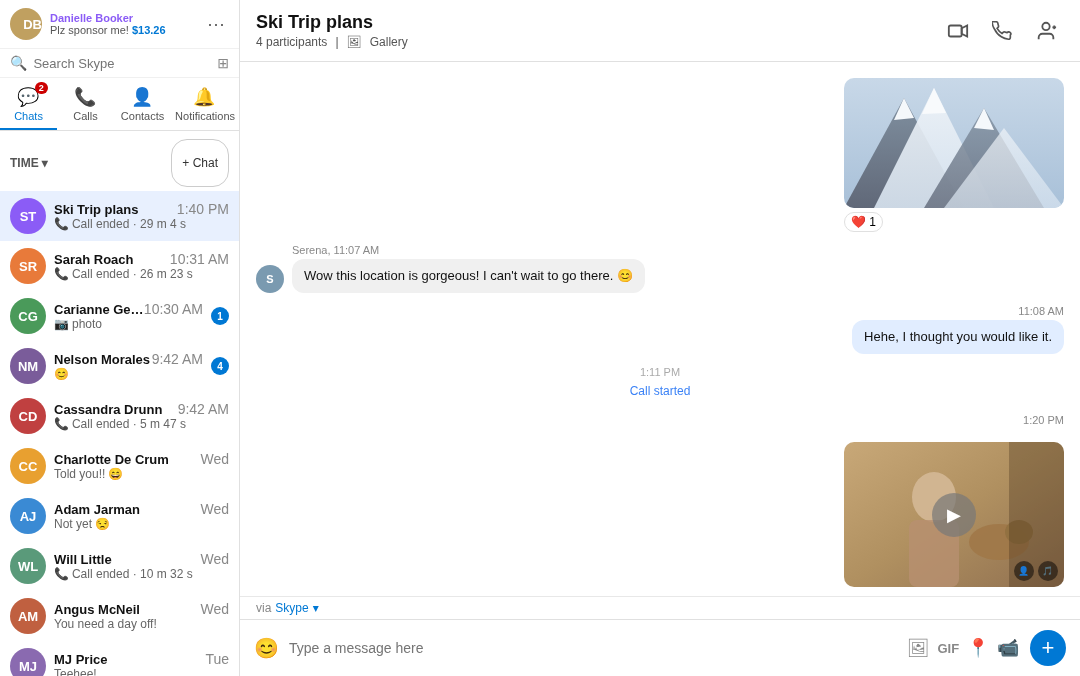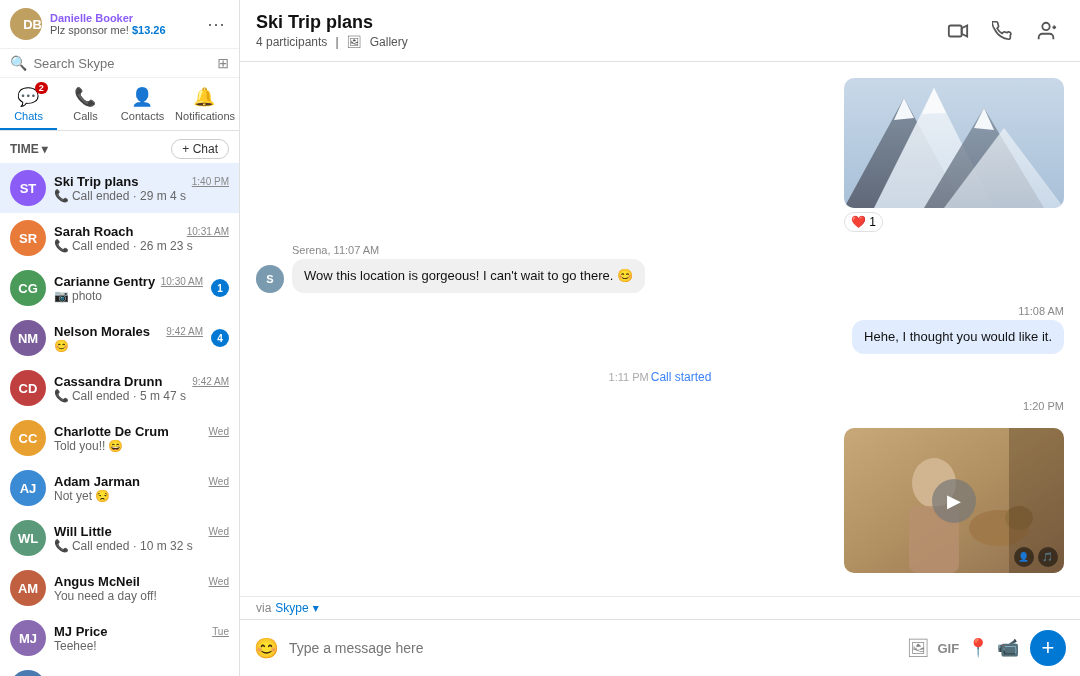--- a/index.html
+++ b/index.html
@@ -21,30 +21,30 @@
     .grid-icon { color: #888; font-size: 14px; cursor: pointer; }
 
     .nav-tabs { display: flex; border-bottom: 1px solid #e0e0e0; }
     .nav-tab { flex: 1; display: flex; flex-direction: column; align-items: center; padding: 8px 4px 6px; cursor: pointer; position: relative; font-size: 11px; color: #555; gap: 2px; }
     .nav-tab.active { color: #0078d4; border-bottom: 2px solid #0078d4; }
     .nav-tab-icon { font-size: 18px; position: relative; }
     .badge { position: absolute; top: -4px; right: -8px; background: #c00; color: #fff; border-radius: 10px; font-size: 9px; padding: 1px 4px; font-weight: 700; }
 
     .chat-list-header { display: flex; align-items: center; justify-content: space-between; padding: 8px 10px 4px; }
     .time-label { font-size: 12px; font-weight: 600; color: #555; display: flex; align-items: center; gap: 3px; cursor: pointer; }
-    .new-chat-btn { display: flex; align-items: center; gap: 4px; background: #fff; border: 1px solid #ccc; border-radius: 16px; padding: 2px 10px; font-size: 12px; color: #333; cursor: pointer; }
+    .new-chat-btn { display: flex; align-items: center; gap: 4px; background: #fff; border: 1px solid #ccc; border-radius: 16px; padding: 16px 10px; font-size: 12px; color: #333; cursor: pointer; }
 
     .chat-list { flex: 1; overflow-y: auto; }
     .chat-item { display: flex; align-items: center; padding: 7px 10px; gap: 8px; cursor: pointer; position: relative; }
     .chat-item.active { background: #e8f0fe; }
     .chat-avatar { width: 36px; height: 36px; border-radius: 50%; display: flex; align-items: center; justify-content: center; font-size: 13px; font-weight: 700; color: #fff; flex-shrink: 0; position: relative; }
     .chat-body { flex: 1; overflow: hidden; }
     .chat-top { display: flex; justify-content: space-between; align-items: center; }
     .chat-name { font-size: 13px; font-weight: 600; color: #111; white-space: nowrap; overflow: hidden; text-overflow: ellipsis; max-width: 130px; }
-    .chat-time { font-size: 10px; color: #888; flex-shrink: 0; text-decoration: underline; }
+    .chat-time { font-size: 14px; color: #888; flex-shrink: 0; }
     .chat-preview { font-size: 12px; color: #666; white-space: nowrap; overflow: hidden; text-overflow: ellipsis; display: flex; align-items: center; gap: 3px; }
     .unread-badge { background: #0078d4; color: #fff; border-radius: 50%; width: 18px; height: 18px; display: flex; align-items: center; justify-content: center; font-size: 10px; font-weight: 700; flex-shrink: 0; }
 
     
     .main { flex: 1; display: flex; flex-direction: column; height: 676px; background: #fff; }
 
     .chat-header { display: flex; align-items: center; justify-content: space-between; padding: 12px 16px; border-bottom: 1px solid #e0e0e0; }
     .chat-header-left { display: flex; flex-direction: column; gap: 2px; }
     .chat-header-title { font-size: 18px; font-weight: 700; color: #111; }
     .chat-header-sub { display: flex; align-items: center; gap: 8px; font-size: 12px; color: #555; }
@@ -369,21 +369,21 @@
         </div>
       </div>
     </div>
 
     <div class="msg-row right">
       <div class="msg-sender" style="color:#888; font-size:11px; margin-bottom:3px;">11:08 AM</div>
       <div class="msg-bubble sent-blue">Hehe, I thought you would like it.</div>
     </div>
 
     <div class="msg-row center">
-      <div style="display:flex; flex-direction:row; align-items:center; gap:2px;">
+      <div style="display:flex; flex-direction:column; align-items:center; gap:2px;">
         <div class="system-time">1:11 PM</div>
         <div class="system-msg">Call started</div>
       </div>
     </div>
 
     <div class="msg-row right" style="position:relative;">
       <div class="msg-sender" style="color:#888; font-size:11px; margin-bottom:16px;">1:20 PM</div>
 
       <div style="width:220px; height:145px; border-radius:10px; overflow:hidden; cursor:pointer; position:relative;">
         <svg width="220" height="145" viewBox="0 0 220 145" xmlns="http://www.w3.org/2000/svg">

